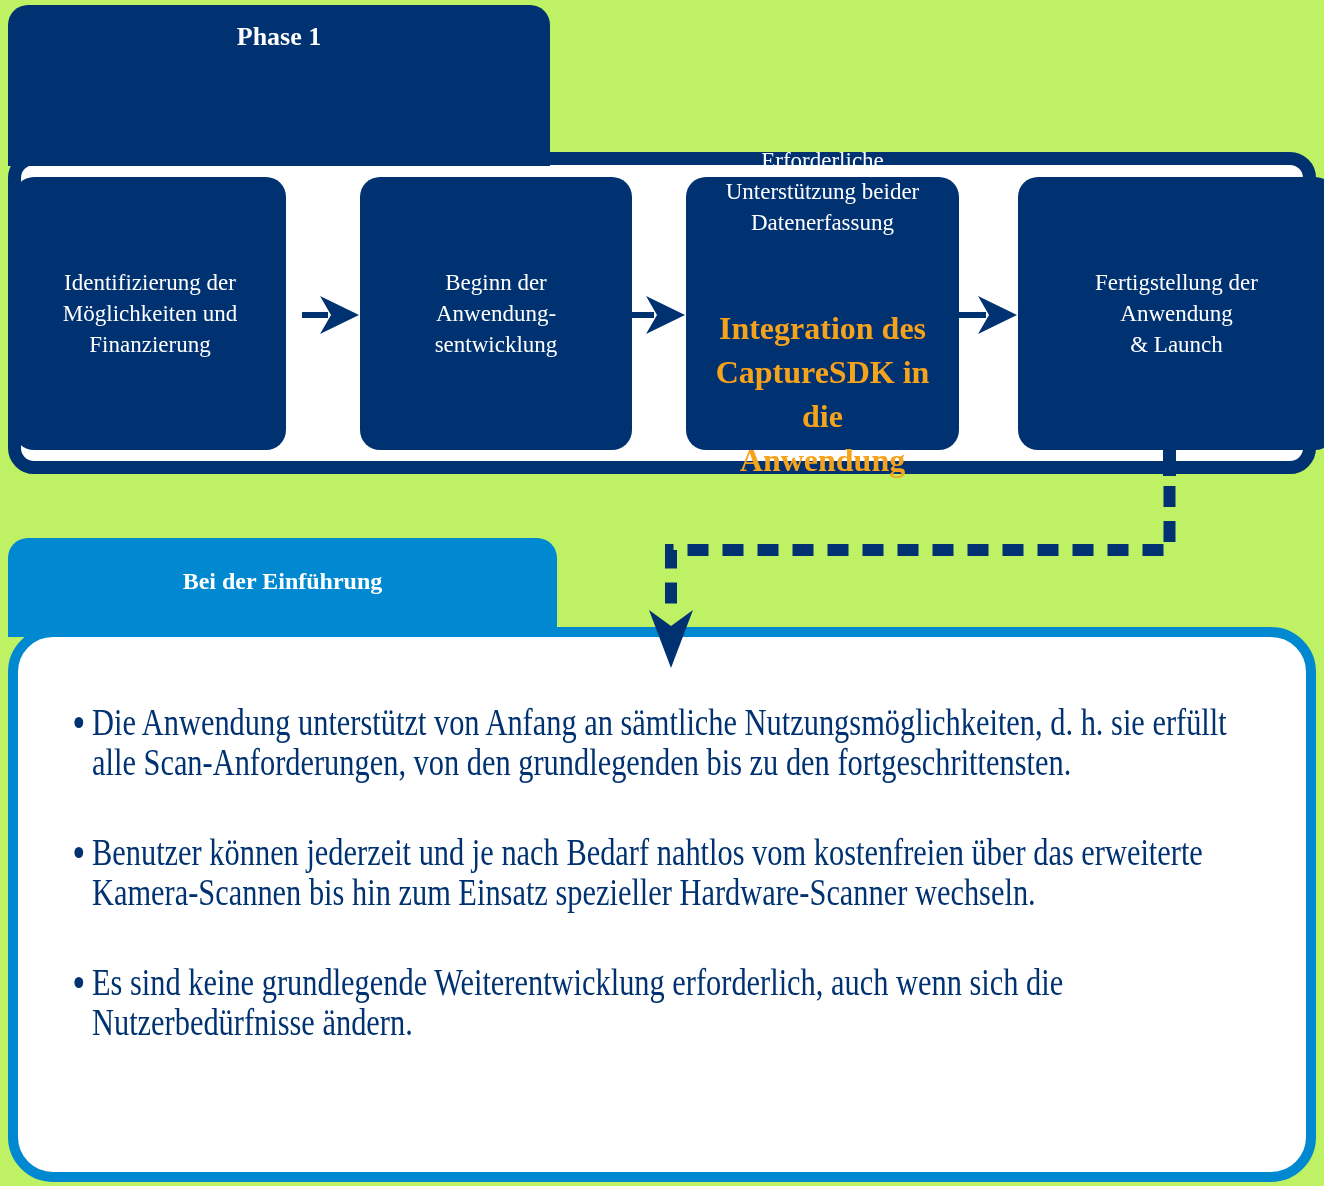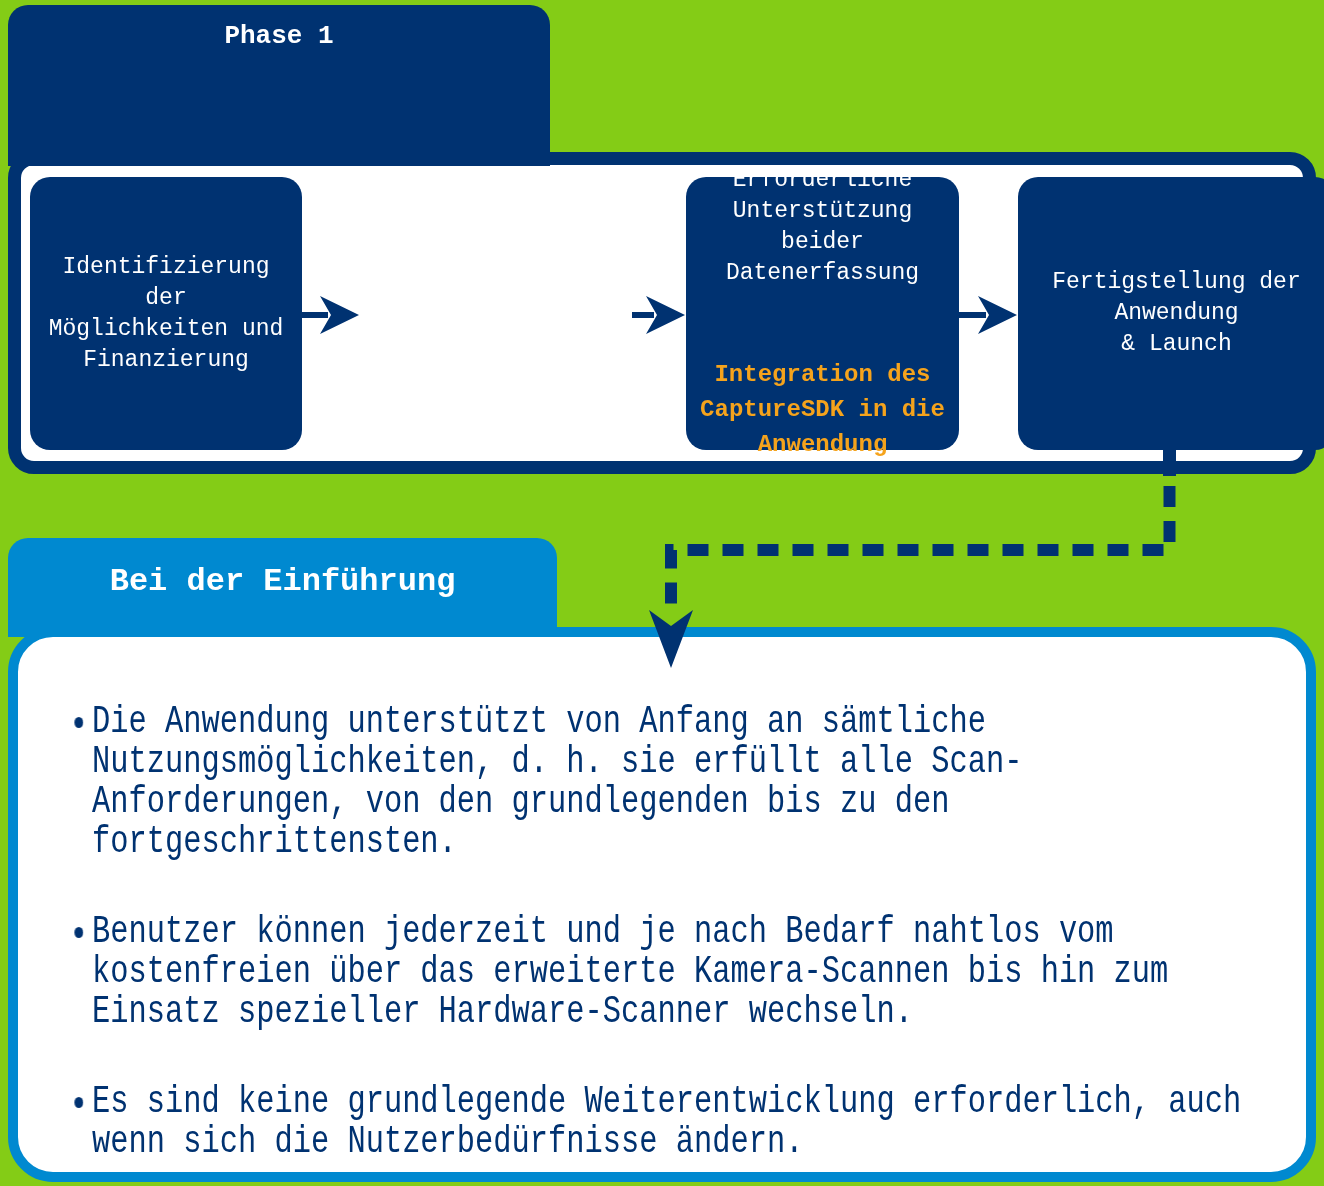--- a/index.html
+++ b/index.html
@@ -7,22 +7,22 @@
     --light_blue: #0089D0;
     --orange: #F5A31C;
     --white: #FFFFFF;
   }
   * { box-sizing: border-box; }
   html, body { margin: 0; padding: 0; background: #fff; }
   .stage {
     position: relative;
     width: 1324px;
     height: 1186px;
-    background: #84cc16;
-    font-family: Liberation Mono, monospace;
+    background: #bef264;
+    font-family: Liberation Serif, serif;
     overflow: hidden;
   }
 
   
   .tab1 {
     position: absolute;
     left: 8px; top: 5px;
     width: 542px; height: 161px;
     background: var(--navy);
     border-radius: 20px 20px 0 0;
@@ -53,41 +53,41 @@
     border-radius: 20px;
     color: #fff;
     display: flex; flex-direction: column;
     align-items: center; justify-content: center;
     text-align: center;
     font-size: 23px; line-height: 31px;
     white-space: pre-line;
     z-index: 2;
     padding: 8px;
   }
-  .step1 { left: 30px;   width: 272px; }
+  .step1 { left: 14px;   width: 272px; }
   .step2 { left: 360px;  width: 272px; }
   .step3 { left: 686px;  width: 273px; gap: 34px; }
   .step4 { left: 1018px; width: 317px; }
   .step .highlight {
     color: var(--orange);
     font-weight: bold;
-    font-size: 24px; line-height: 35px;
+    font-size: 32px; line-height: 44px;
     white-space: pre-line;
     margin-top: 34px;
   }
 
   
   .tab2 {
     position: absolute;
     left: 8px; top: 538px;
     width: 549px; height: 99px;
     background: var(--light_blue);
     border-radius: 20px 20px 0 0;
     color: #fff;
-    font-weight: bold; font-size: 32px;
+    font-weight: bold; font-size: 24px;
     display: flex; align-items: center; justify-content: center;
     padding-bottom: 12px;
     z-index: 3;
   }
 
   
   .container2 {
     position: absolute;
     left: 8px; top: 627px;
     width: 1308px; height: 555px;
@@ -145,20 +145,23 @@
 
   <div class="tab1">
     <div class="title">Phase 1</div>
   </div>
 
   <div class="container1"></div>
 
   <div class="step step1">Identifizierung der
 Möglichkeiten und
 Finanzierung</div>
+  <div class="step step2">Beginn der
+Anwendung-
+sentwicklung</div>
   <div class="step step3">
     <div>Erforderliche
 Unterstützung beider
 Datenerfassung</div>
     <div class="highlight">Integration des
 CaptureSDK in die
 Anwendung</div>
   </div>
   <div class="step step4">Fertigstellung der
 Anwendung

